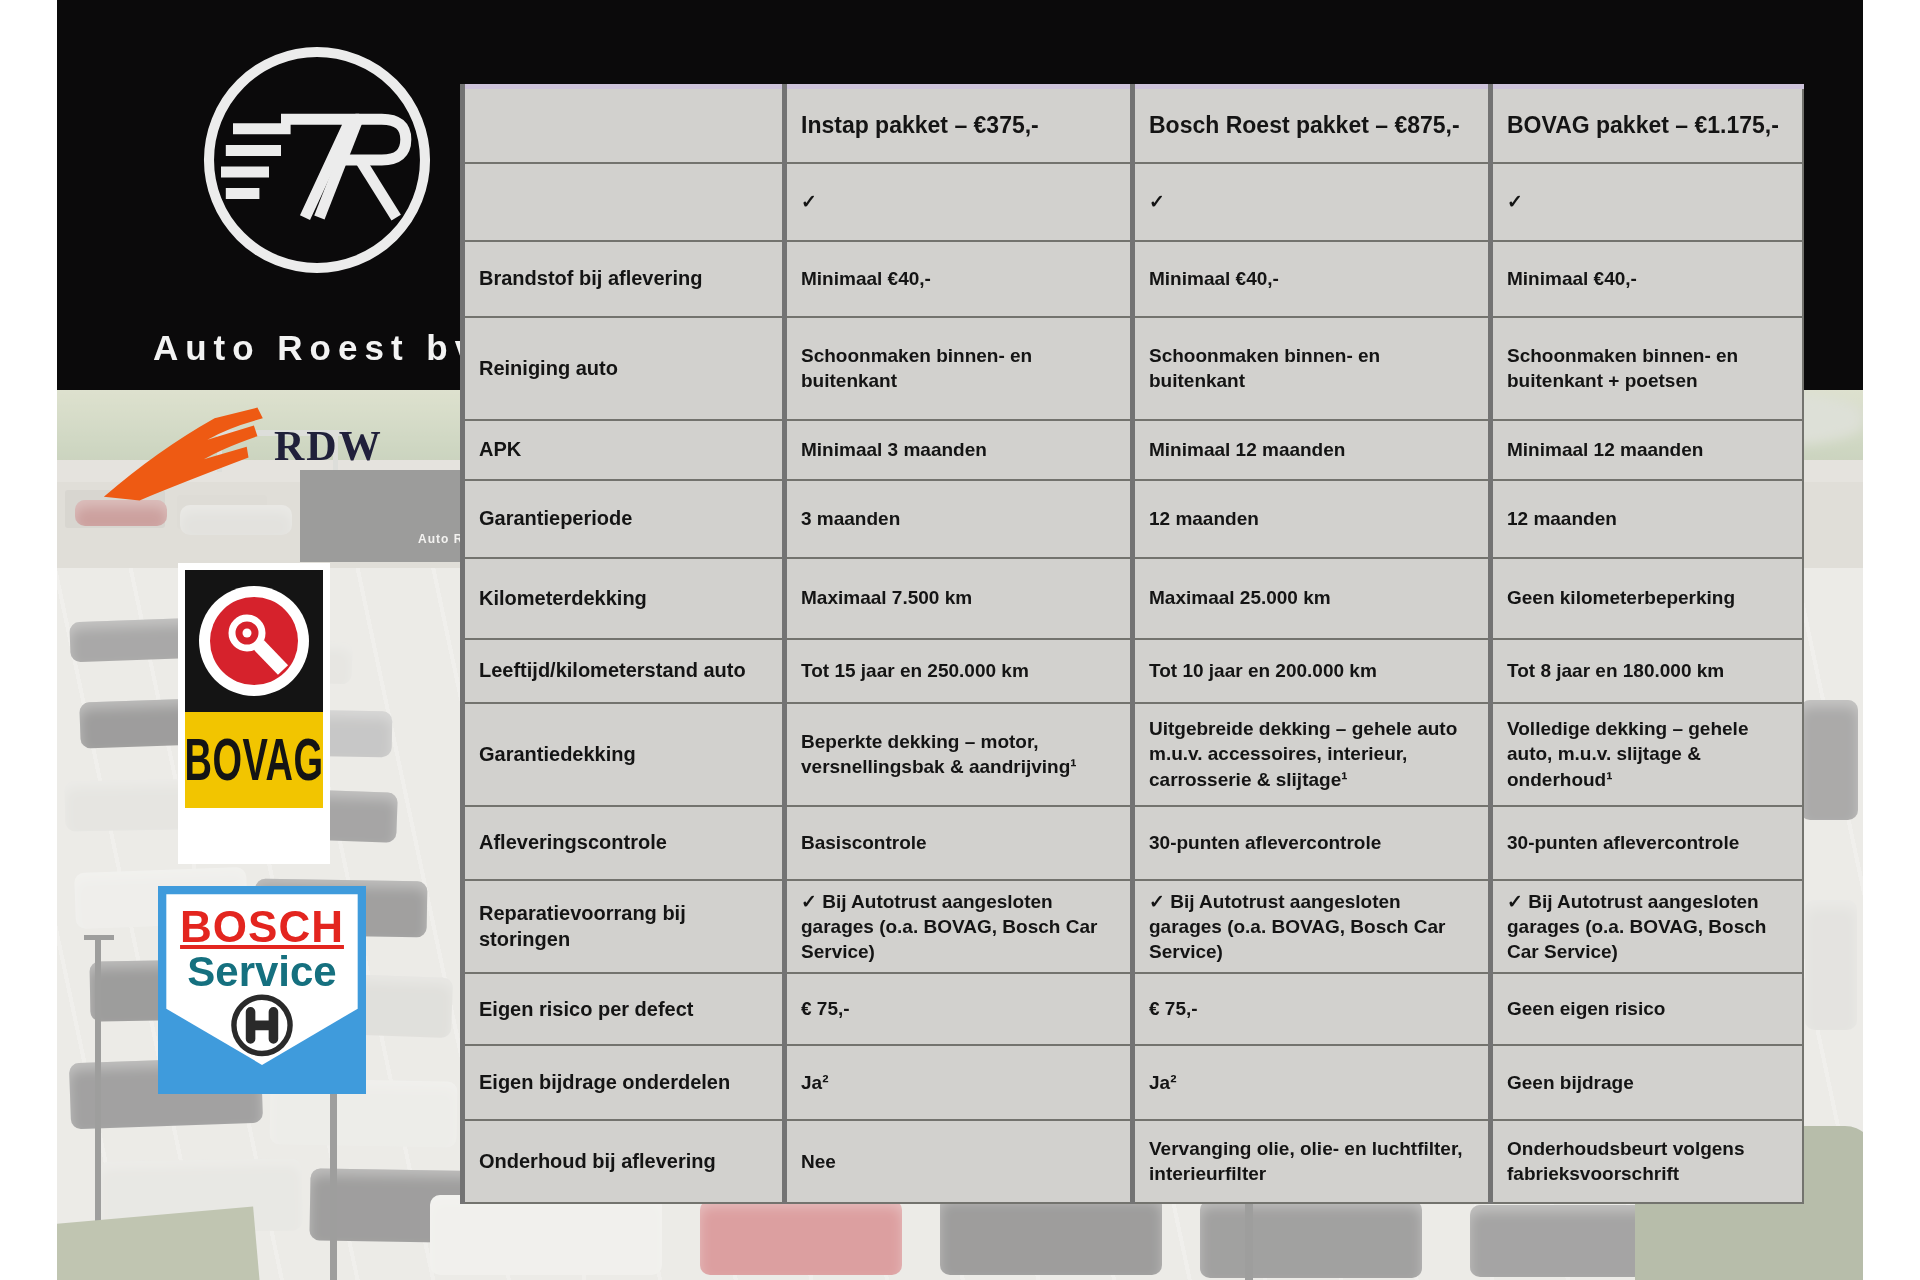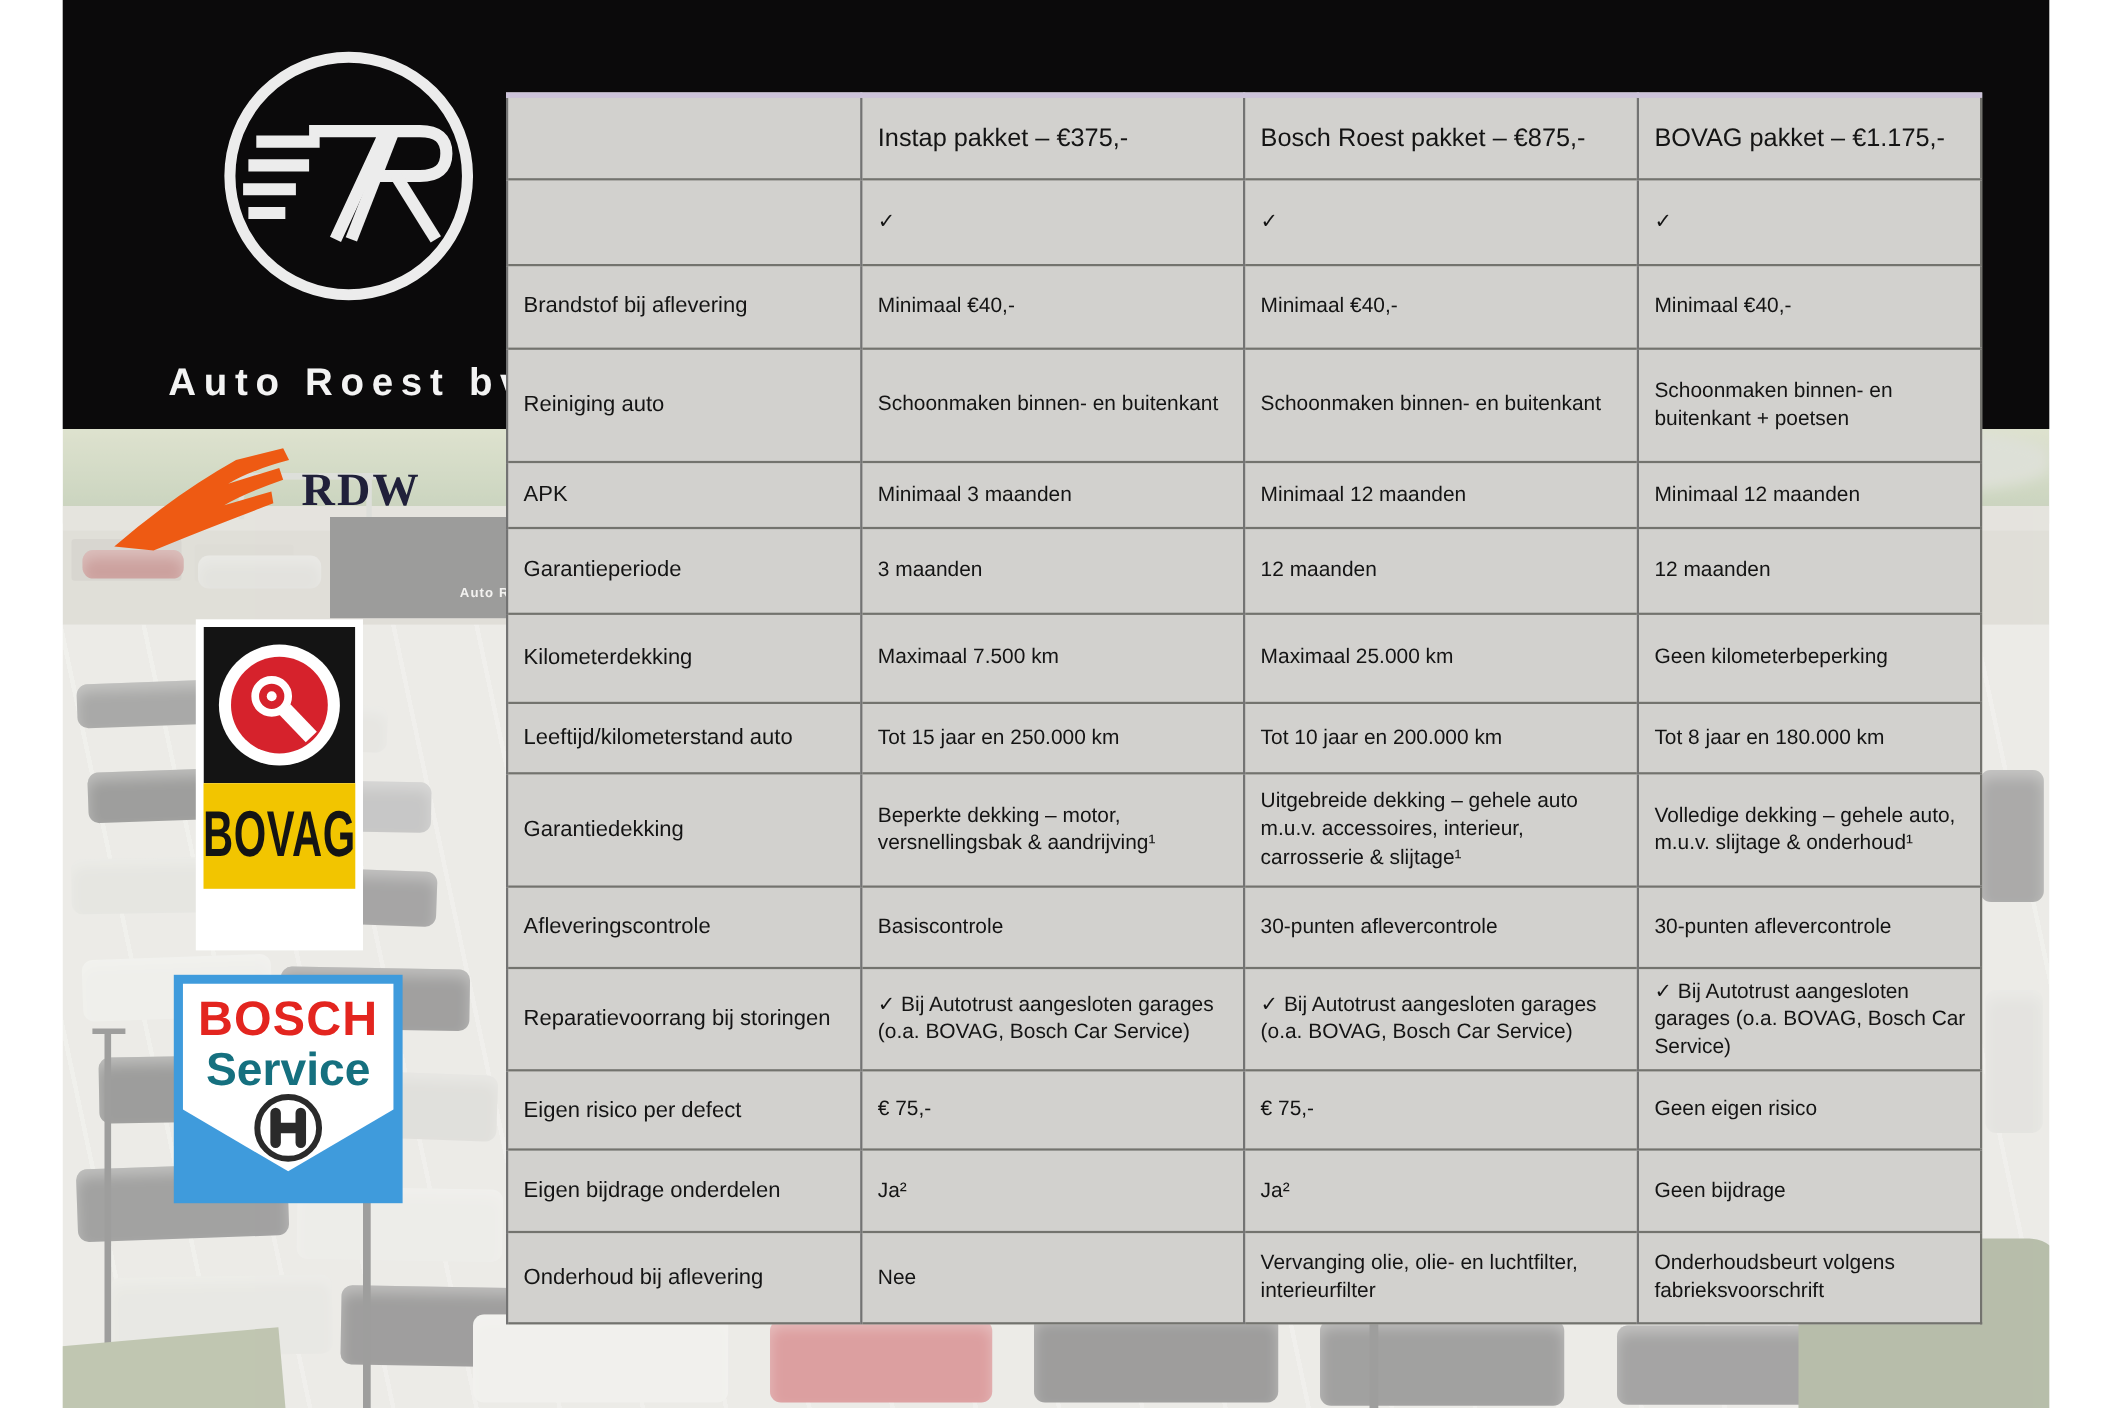--- a/index.html
+++ b/index.html
@@ -40,32 +40,32 @@
                font-weight:600; font-size:42px; color:#20203a; letter-spacing:2px; }
 
   .bovag { position:absolute; left:178px; top:563px; width:152px; height:301px; background:#ffffff; padding:7px; }
   .bovag-band { position:absolute; left:7px; top:149px; width:138px; height:96px; background:#f2c500;
                 display:flex; align-items:center; justify-content:center; }
   .bovag-label { font-weight:bold; font-size:38px; color:#141414; transform:scaleY(1.55); letter-spacing:0.5px; }
 
   .bosch { position:absolute; left:156px; top:886px; width:212px; height:208px; }
   .bosch svg { position:absolute; left:0; top:0; }
   .bosch-label-top { position:absolute; left:0; top:16px; width:100%; text-align:center;
-                     font-weight:bold; font-size:44px; color:#e3251f; letter-spacing:1px; }
+                     font-weight:bold; font-size:44px; color:#e3251f; letter-spacing:1px;text-decoration:underline; }
   .bosch-label-bottom { position:absolute; left:0; top:62px; width:100%; text-align:center;
                         font-weight:bold; font-size:42px; color:#15707f; }
 
   
   table.cmp { position:absolute; left:460px; top:84px; width:1340px; border-collapse:collapse;
               background:#d2d1ce; table-layout:fixed;
               border-top:5px solid #cdc3da; border-left:2px solid #73736e; border-right:2px solid #73736e;
               border-bottom:2px solid #73736e; }
-  table.cmp th, table.cmp td { border-left:2px solid #737373; border-top:2px solid #73736e;
+  table.cmp th, table.cmp td { border-left:5px solid #737373; border-top:2px solid #73736e;
               color:#141414; text-align:left; vertical-align:middle; padding:8px 10px 8px 14px;
-              font-weight:normal; line-height:1.32; }
+              font-weight:bold; line-height:1.32; }
   table.cmp thead th { font-size:23px; }
   table.cmp tbody th { font-size:20px; }
   table.cmp tbody td { font-size:19px; }
   tr.hrow { height:76px; }
   tr.tr-0 { height:78px; }  tr.tr-1 { height:76px; }  tr.tr-2 { height:103px; }
   tr.tr-3 { height:60px; }  tr.tr-4 { height:78px; }  tr.tr-5 { height:81px; }
   tr.tr-6 { height:64px; }  tr.tr-7 { height:103px; } tr.tr-8 { height:74px; }
   tr.tr-9 { height:93px; }  tr.tr-10 { height:72px; } tr.tr-11 { height:75px;margin-top:26px; }
   tr.tr-12 { height:83px; }
 </style>

